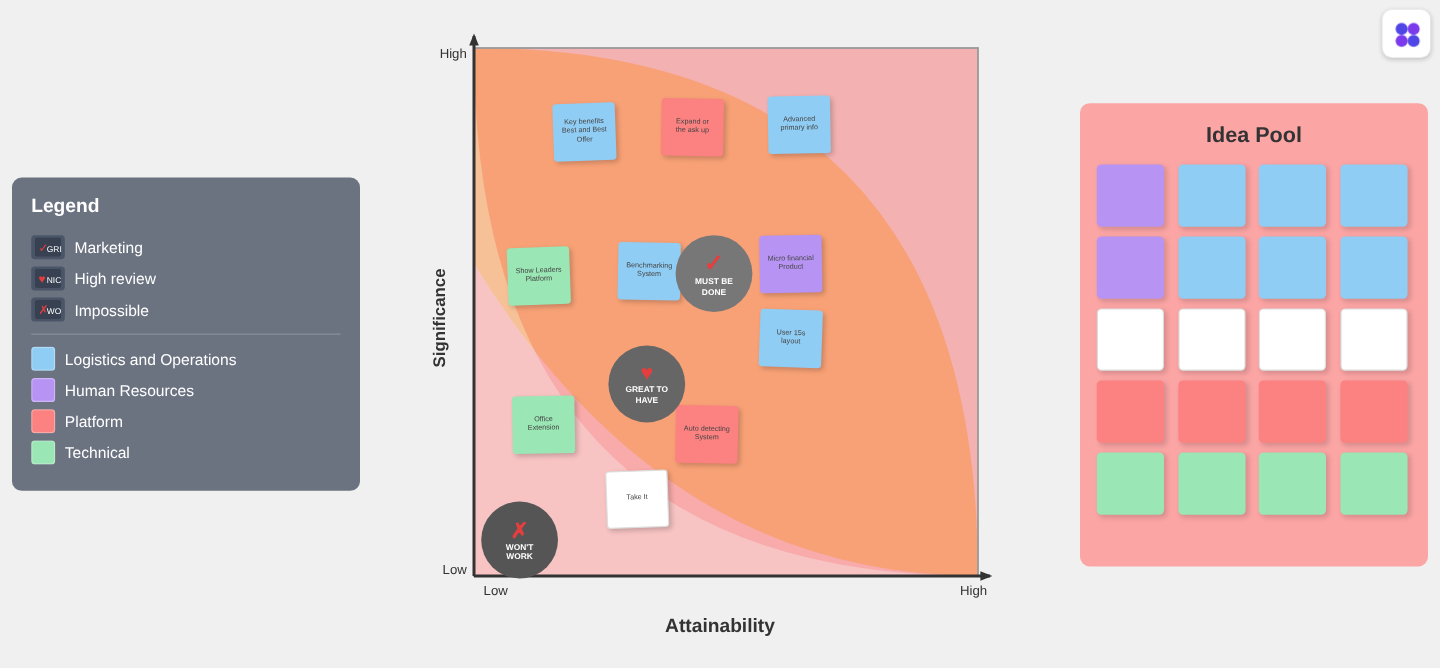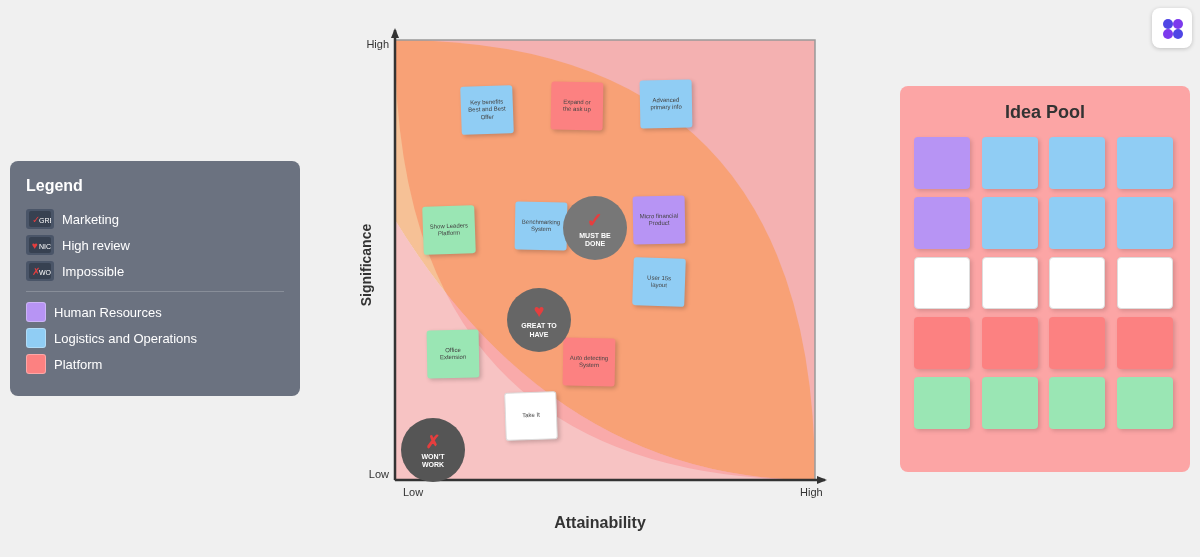--- a/index.html
+++ b/index.html
@@ -230,30 +230,34 @@
         <text x="3" y="12" font-size="10" fill="#e53e3e">✗</text>
         <text x="10" y="12" font-size="7" fill="white">WONT</text>
       </svg>
     </div>
     <span>Impossible</span>
   </div>
 
   <hr class="divider">
 
   <div class="legend-item">
+    <div class="legend-color-box" style="background:#90cdf4;"></div>
+    <span>Logistics and Operations</span>
+  </div>
+  <div class="legend-item">
     <div class="legend-color-box" style="background:#b794f4;"></div>
     <span>Human Resources</span>
   </div>
   <div class="legend-item">
-    <div class="legend-color-box" style="background:#90cdf4;"></div>
-    <span>Logistics and Operations</span>
-  </div>
-  <div class="legend-item">
     <div class="legend-color-box" style="background:#fc8181;"></div>
     <span>Platform</span>
+  </div>
+  <div class="legend-item">
+    <div class="legend-color-box" style="background:#9ae6b4;"></div>
+    <span>Technical</span>
   </div>
 </div>
 
 <div class="chart-container">
   <div class="chart-wrapper">
     <div class="y-axis-label">Significance</div>
 
     <div class="chart-inner">
 
       <svg class="chart-svg" viewBox="0 0 490 490" xmlns="http://www.w3.org/2000/svg">

